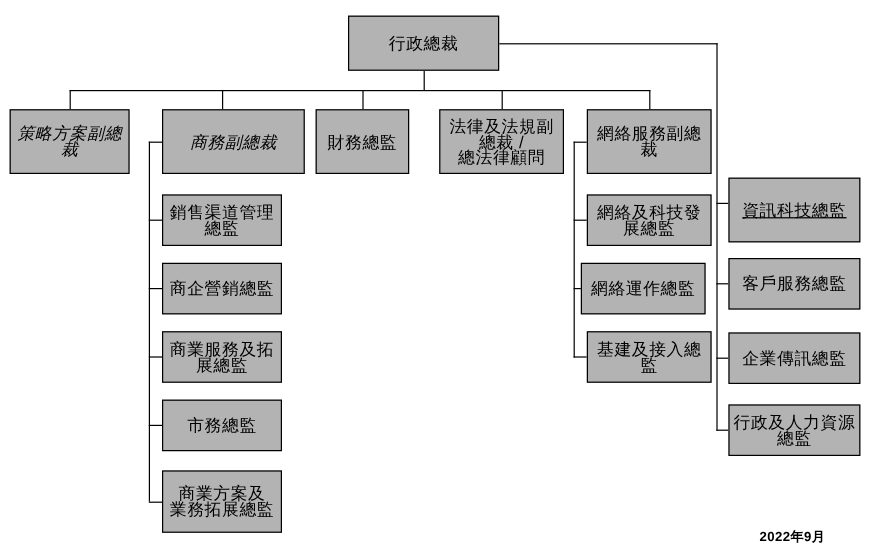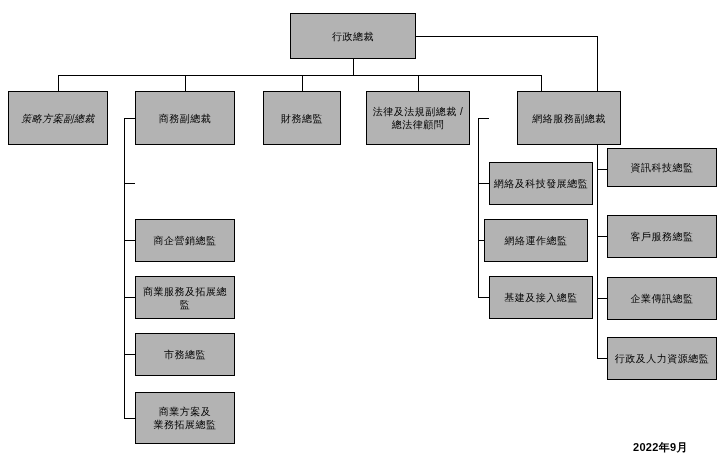--- a/index.html
+++ b/index.html
@@ -19,21 +19,21 @@
   }
   .node {
     position: absolute;
     box-sizing: border-box;
     background: #b3b3b3;
     border: 1px solid #000000;
     display: flex;
     align-items: center;
     justify-content: center;
     text-align: center;
-    font-size: 10px;
+    font-size: 14px;
     line-height: 13px;
     color: #000000;
     letter-spacing: 0.5px;
     padding: 11px 2px;
     white-space: pre-line;
   }
   .conn {
     position: absolute;
     background: #000000;
   }
@@ -78,35 +78,36 @@
 
   <div class="conn vline" style="left:597px; top:36px; height:323px;"></div>
   <div class="conn hline" style="left:416px; top:36px; width:182px;"></div>
   <div class="conn hline" style="left:597px; top:169px; width:10px;"></div>
   <div class="conn hline" style="left:597px; top:236px; width:10px;"></div>
   <div class="conn hline" style="left:597px; top:298px; width:10px;"></div>
   <div class="conn hline" style="left:597px; top:358px; width:10px;"></div>
 
   <div class="node" style="left:290px; top:13px; width:126px; height:46px;"><span>行政總裁</span></div>
   <div class="node" style="left:8px; top:91px; width:100px; height:54px;font-style:italic;"><span>策略方案副總裁</span></div>
-  <div class="node" style="left:135px; top:91px; width:100px; height:54px;"><span>商務副總裁</span></div>
+  <div class="node" style="left:135px; top:91px; width:119px; height:54px;font-style:italic;"><span>商務副總裁</span></div>
   <div class="node" style="left:263px; top:91px; width:78px; height:54px;"><span>財務總監</span></div>
   <div class="node" style="left:366px; top:91px; width:104px; height:54px;"><span>法律及法規副總裁 /
 總法律顧問</span></div>
-  <div class="node" style="left:489px; top:91px; width:104px; height:54px;margin-left:28px;"><span>網絡服務副總裁</span></div>
+  <div class="node" style="left:489px; top:91px; width:104px; height:54px;"><span>網絡服務副總裁</span></div>
 
+  <div class="node" style="left:135px; top:162px; width:100px; height:43px;"><span>銷售渠道管理總監</span></div>
   <div class="node" style="left:135px; top:276px; width:100px; height:43px;"><span>商業服務及拓展總監</span></div>
   <div class="node" style="left:135px; top:219px; width:100px; height:43px;"><span>商企營銷總監</span></div>
   <div class="node" style="left:135px; top:333px; width:100px; height:43px;justify-content:center;"><span>市務總監</span></div>
   <div class="node" style="left:489px; top:162px; width:104px; height:43px;"><span>網絡及科技發展總監</span></div>
 
   <div class="node" style="left:135px; top:392px; width:100px; height:52px;"><span>商業方案及
 業務拓展總監</span></div>
   <div class="node" style="left:484px; top:219px; width:104px; height:43px;text-align:right;"><span>網絡運作總監</span></div>
   <div class="node" style="left:489px; top:276px; width:104px; height:43px;"><span>基建及接入總監</span></div>
 
-  <div class="node" style="left:607px; top:148px; width:110px; height:39px;"><span>資訊科技總監</span></div>
+  <div class="node" style="left:607px; top:148px; width:110px; height:54px;text-decoration:underline;"><span>資訊科技總監</span></div>
   <div class="node" style="left:607px; top:215px; width:110px; height:43px;"><span>客戶服務總監</span></div>
   <div class="node" style="left:607px; top:277px; width:110px; height:43px;"><span>企業傳訊總監</span></div>
   <div class="node" style="left:607px; top:337px; width:110px; height:43px;"><span>行政及人力資源總監</span></div>
 
   <div class="footer" style="left:633px; top:440px;">2022年9月</div>
 </div>
 
 </body></html>

